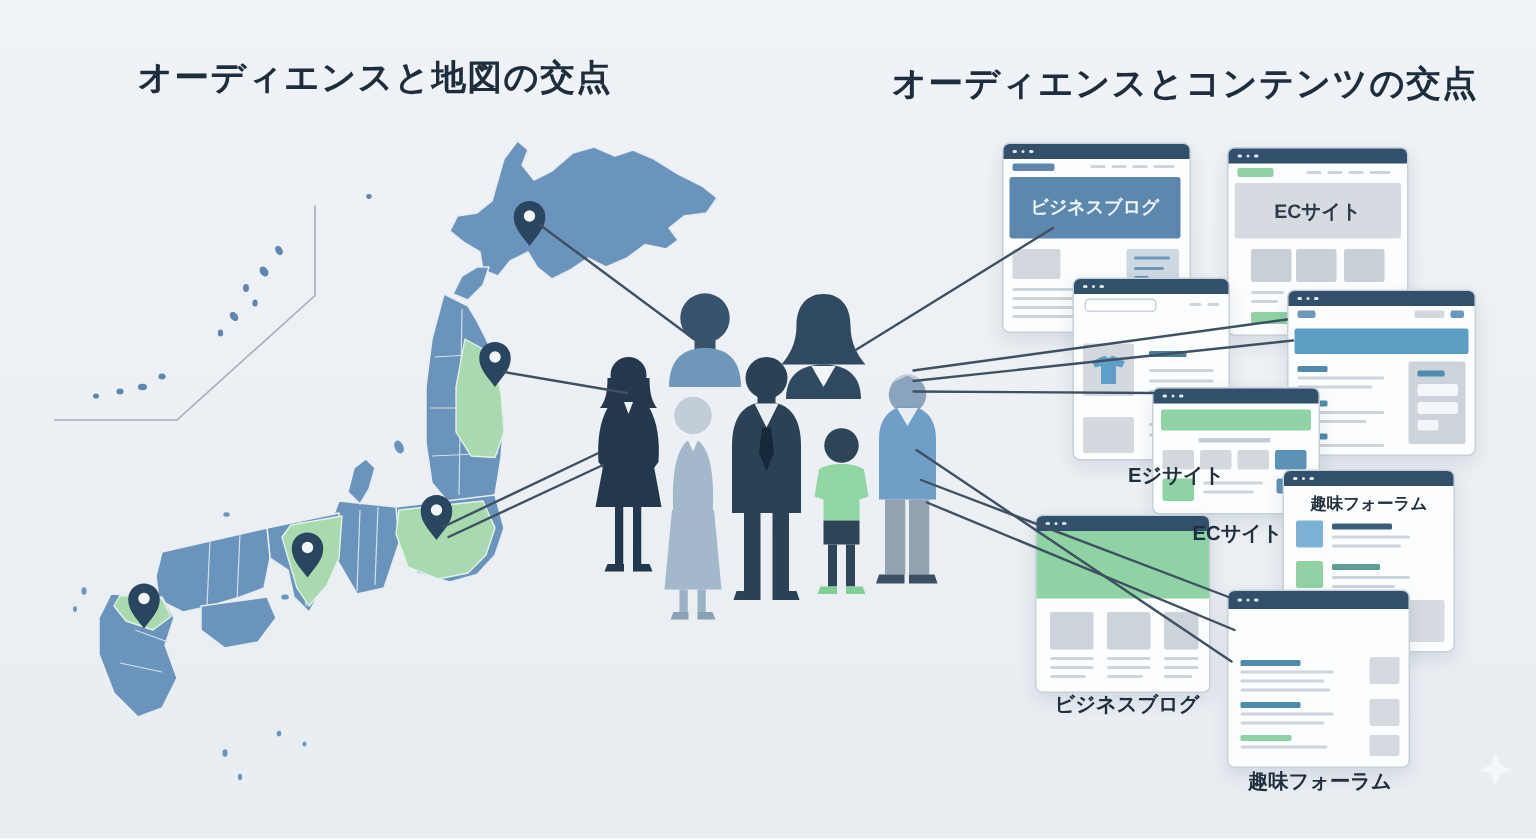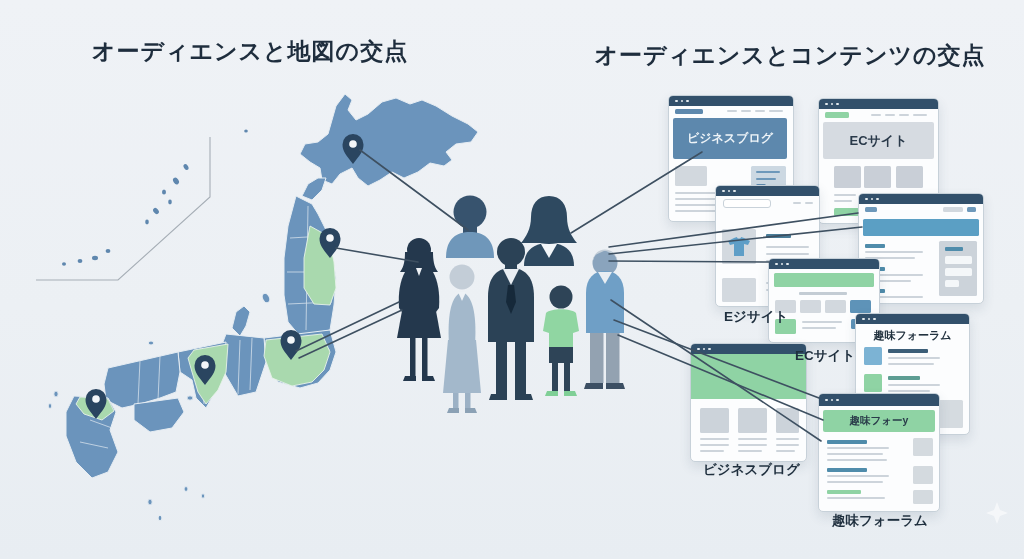--- a/index.html
+++ b/index.html
@@ -345,36 +345,35 @@
   <i class="ln" style="left:47px;top:106px;width:24px;"></i>
   <i class="ln" style="left:85px;top:106px;width:19px;"></i>
 </div>
 
 <div class="win" style="left:818px;top:393px;width:120px;height:117px;">
   <div class="chrome tall">
       <span class="dot"></span>
       <span class="dot"></span>
       <span class="dot"></span>
     </div>
-  <div class="hero-txt" style="left:4px;top:16px;width:112px;height:22px;background:#8fd3a4;color:#2a3c4a;font-size:10.5px;">趣味フォーy</div>
   <i class="ln" style="left:8px;top:46px;width:40px;height:4px;background:#4f8cab;"></i>
   <i class="ln" style="left:8px;top:53px;width:62px;height:2.2px;"></i>
   <i class="ln" style="left:8px;top:59px;width:56px;height:2.2px;"></i>
   <i class="ln" style="left:8px;top:65px;width:60px;height:2.2px;"></i>
   <i class="bk" style="left:94px;top:44px;width:20px;height:18px;background:#d4dadf;"></i>
   <i class="ln" style="left:8px;top:74px;width:40px;height:4px;background:#4f8cab;"></i>
   <i class="ln" style="left:8px;top:81px;width:62px;height:2.2px;"></i>
   <i class="ln" style="left:8px;top:87px;width:56px;height:2.2px;"></i>
   <i class="bk" style="left:94px;top:72px;width:20px;height:18px;background:#d4dadf;"></i>
   <i class="ln" style="left:8px;top:96px;width:34px;height:4px;background:#8fd3a4;"></i>
   <i class="ln" style="left:8px;top:103px;width:58px;height:2.2px;"></i>
   <i class="bk" style="left:94px;top:96px;width:20px;height:14px;background:#d4dadf;"></i>
 </div>
 
-<div class="wlabel" style="left:724px;top:308px;">Eジサイト</div>
+<div class="wlabel" style="left:752px;top:308px;">Eジサイト</div>
 <div class="wlabel" style="left:795px;top:347px;">ECサイト</div>
 <div class="wlabel" style="left:703px;top:461px;">ビジネスブログ</div>
 <div class="wlabel" style="left:832px;top:512px;">趣味フォーラム</div>
 
 <svg class="layer" style="z-index:10;" width="1024" height="559" viewBox="0 0 1024 559">
   <g stroke="#3e5061" stroke-width="1.6" fill="none" stroke-linecap="round">
     <path d="M360,150 L468,230"></path>
     <path d="M336,248 L418,262"></path>
     <path d="M296,351 L399,302"></path>
     <path d="M299,358 L402,310"></path>

